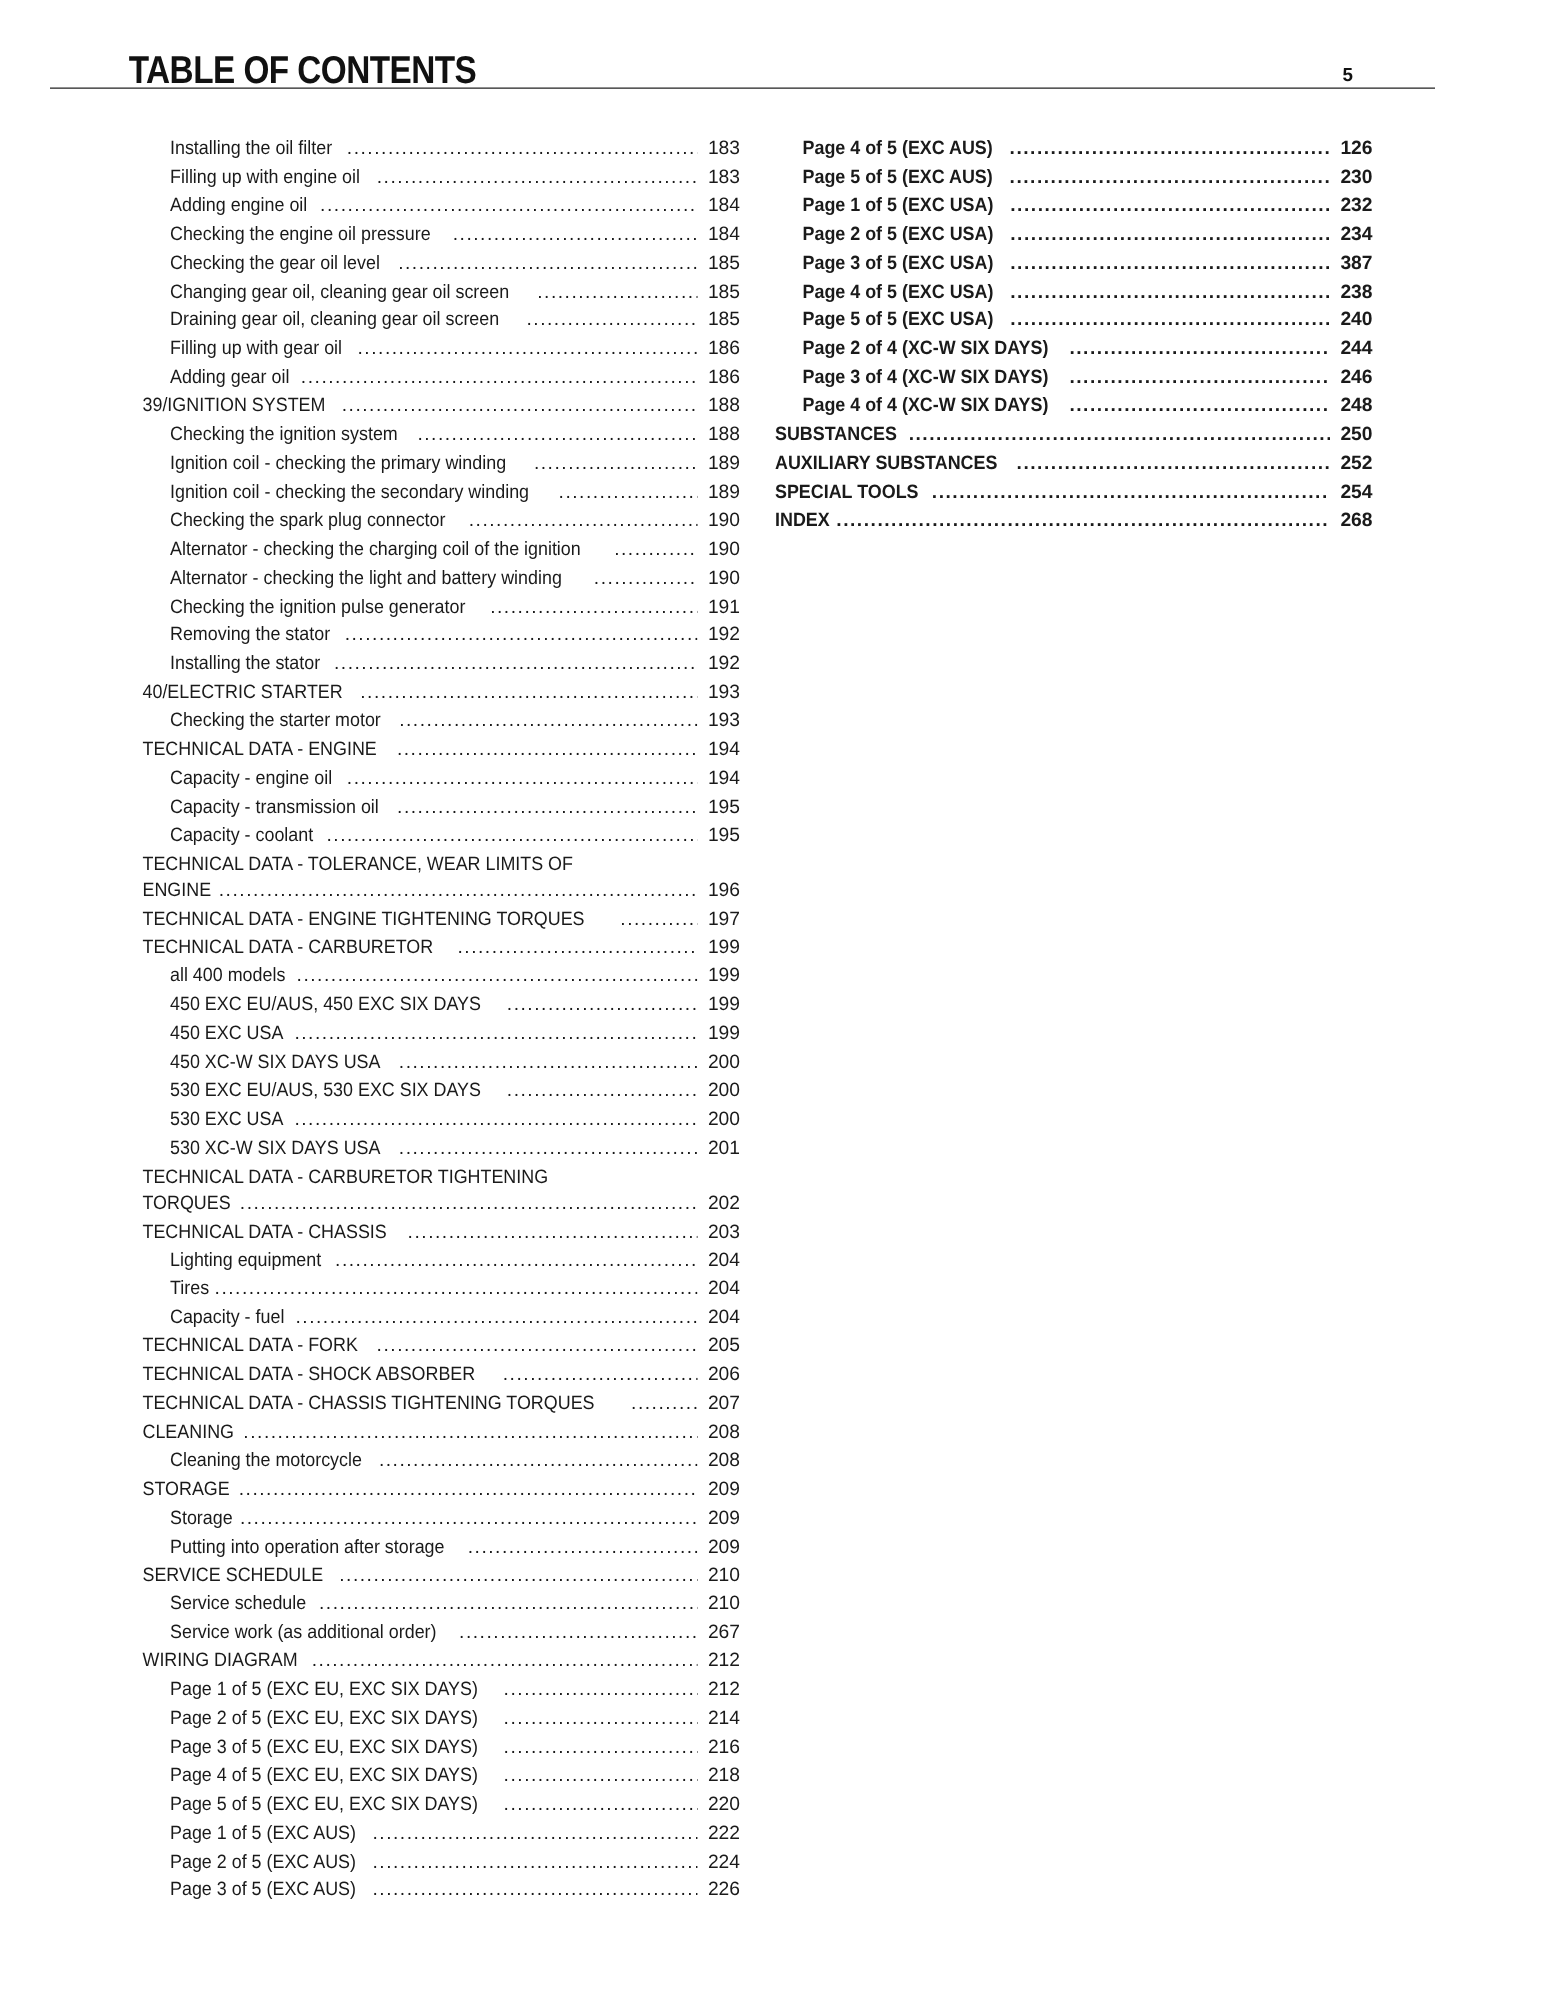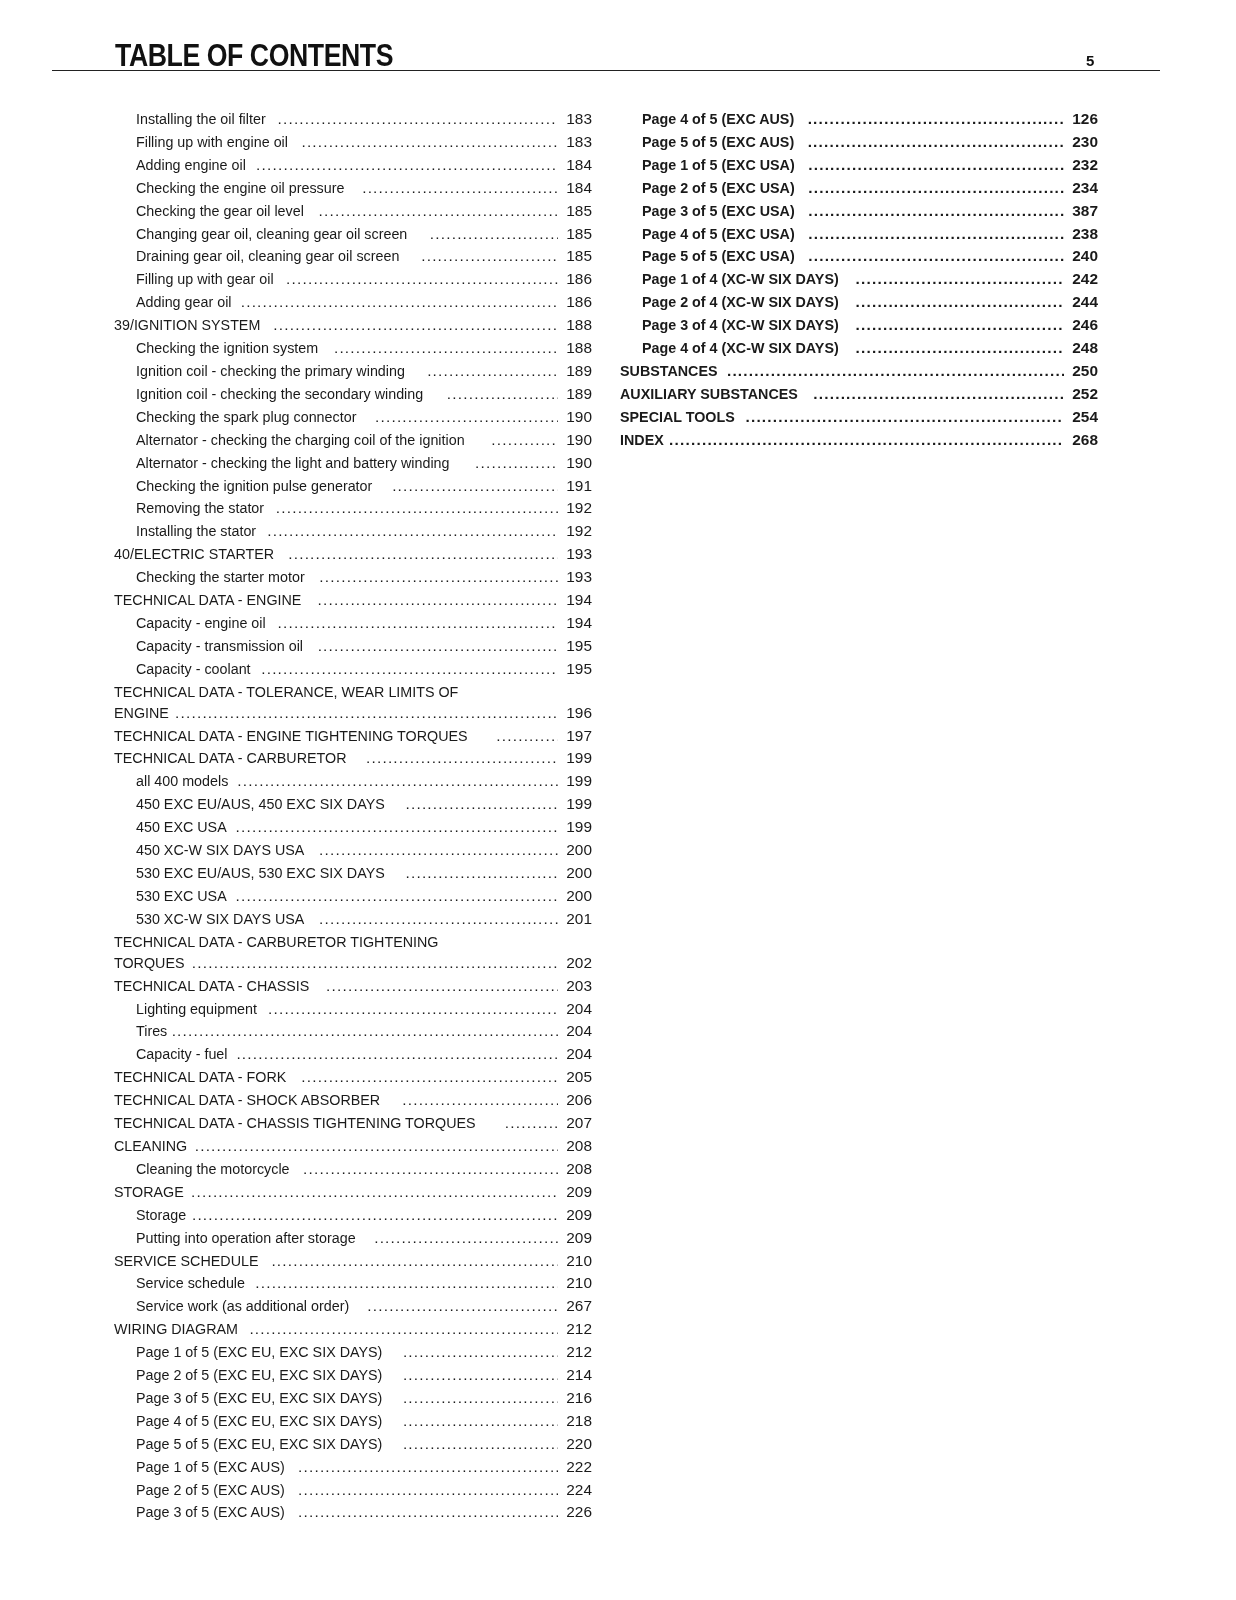--- a/index.html
+++ b/index.html
@@ -1,17 +1,17 @@
 <!DOCTYPE html>
 <html><head>
 <meta charset="utf-8">
 <style>
   html, body { margin: 0; padding: 0; background: #ffffff; }
   body { width: 1236px; height: 1600px; position: relative; overflow: hidden; font-family: "Liberation Sans", sans-serif; color: #1a1a1a; }
-  .header { position: absolute; left: 52px; top: 36px; width: 1108px; height: 34px; border-bottom: 1.5px solid #222; }
+  .header { position: absolute; left: 40px; top: 36px; width: 1108px; height: 34px; border-bottom: 1.5px solid #222; }
   .title { position: absolute; left: 63px; top: 2px; font-family: "Liberation Sans", sans-serif; font-weight: bold; font-size: 31px; letter-spacing: -0.5px; transform: scaleX(0.86); transform-origin: left bottom; color: #111; }
   .pagenum { position: absolute; left: 1034px; top: 16px; font-weight: bold; font-size: 15px; color: #111; }
   .col { position: absolute; top: 108px; }
   .col.left { left: 114px; width: 478px; }
   .col.right { left: 620px; width: 478px; font-weight: bold; }
   .entry { display: flex; align-items: baseline; font-size: 15.4px; line-height: 22.9px; white-space: nowrap; }
   .entry.sub { padding-left: 22px; align-items: center; }
   .entry .label { flex: 0 0 auto; transform: scaleX(0.93); transform-origin: left; }
   .entry .dots { flex: 1 1 auto; overflow: hidden; margin: 0 4px 0 2px; }
   .entry .dots::after { content: "........................................................................................................................................................................"; letter-spacing: 1.2px; }
@@ -360,25 +360,20 @@
       <span class="label">Page 4 of 5 (EXC USA)</span>
       <span class="dots"></span>
       <span class="page">238</span>
     </div>
     <div class="entry sub">
       <span class="label">Page 5 of 5 (EXC USA)</span>
       <span class="dots"></span>
       <span class="page">240</span>
     </div>
     <div class="entry sub">
-      <span class="label">Page 1 of 4 (XC-W SIX DAYS)</span>
-      <span class="dots"></span>
-      <span class="page">242</span>
-    </div>
-    <div class="entry sub">
       <span class="label">Page 2 of 4 (XC-W SIX DAYS)</span>
       <span class="dots"></span>
       <span class="page">244</span>
     </div>
     <div class="entry sub">
       <span class="label">Page 3 of 4 (XC-W SIX DAYS)</span>
       <span class="dots"></span>
       <span class="page">246</span>
     </div>
     <div class="entry sub">

